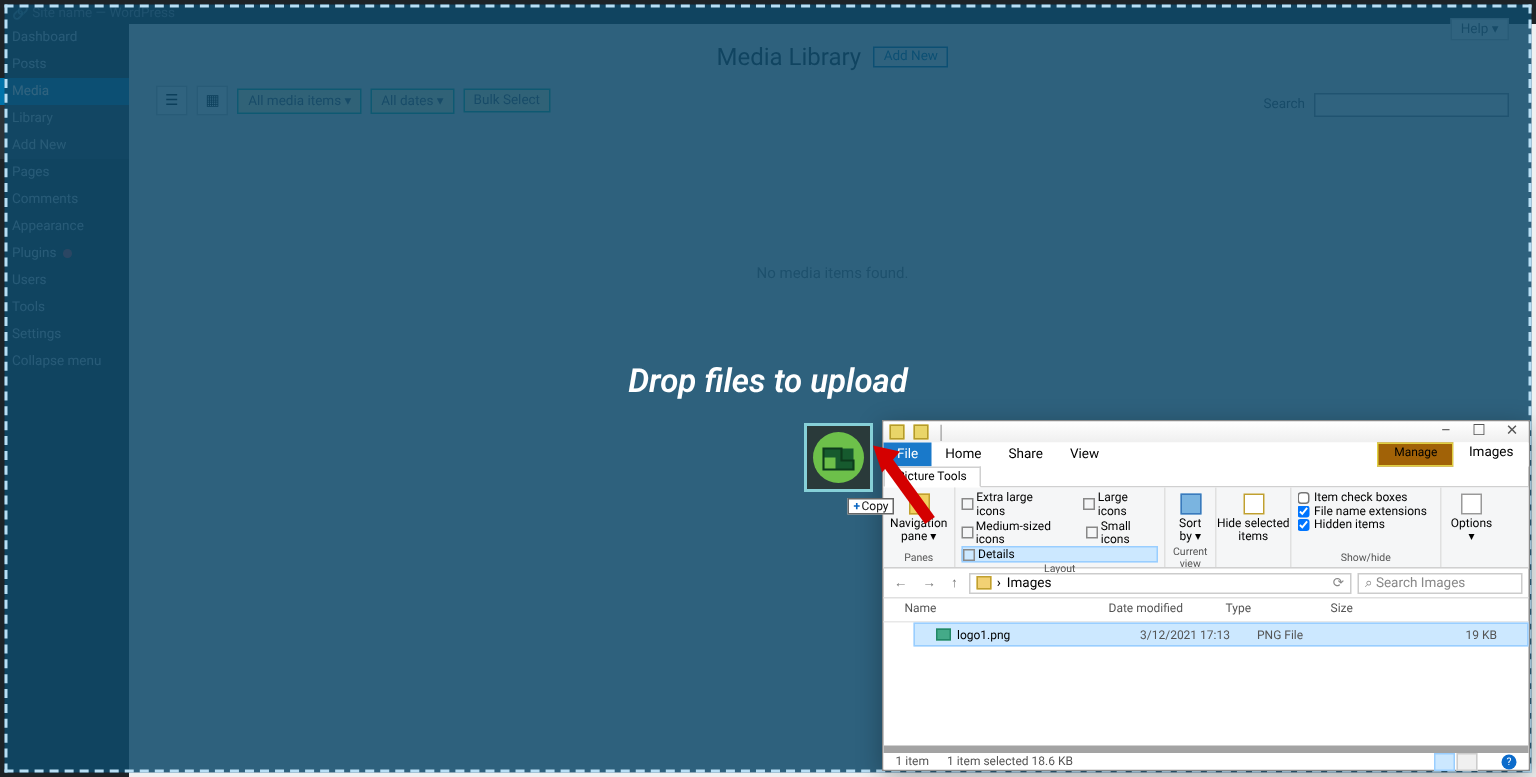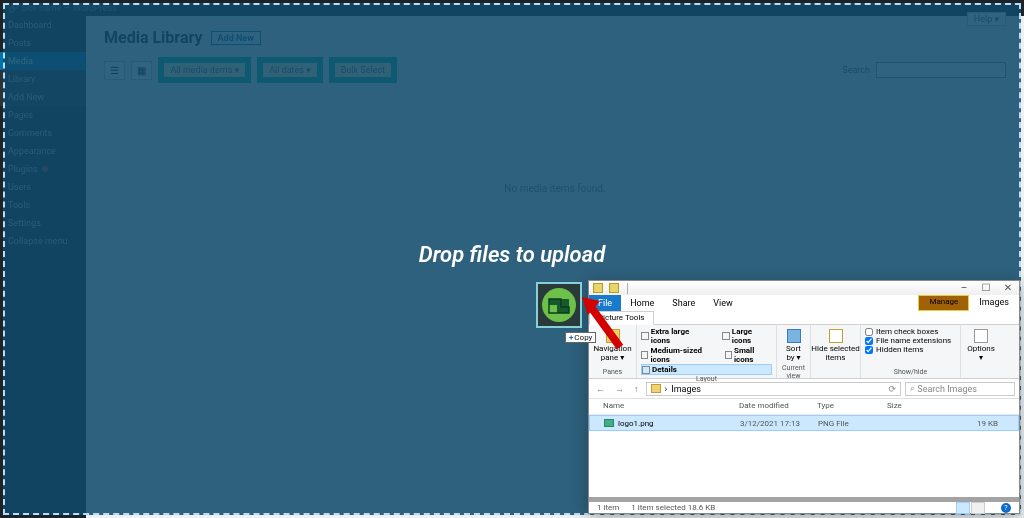--- a/index.html
+++ b/index.html
@@ -9,25 +9,25 @@
 .wp-wrap { position:absolute; inset:0; background:#f0f0f1; }
 .wp-adminbar { height:16px; background:#1d2327; color:#c3c4c7; font-size:9px; display:flex; align-items:center; padding:0 8px; }
 .wp-adminbar .site { flex:1; opacity:.6; }
 .wp-body { display:flex; height:calc(100% - 16px); }
 .wp-sidebar { width:86px; background:#1d2327; color:#c3c4c7; font-size:9px; }
 .wp-sidebar .menu-item { padding:4px 8px; display:flex; align-items:center; gap:4px; }
 .wp-sidebar .menu-item.active { background:#0073aa; color:#fff; }
 .wp-sidebar .menu-item .dot { width:6px; height:6px; border-radius:50%; background:#d63638; display:inline-block; }
 .wp-sidebar .menu-item.sub { padding-left:8px; background:#2c3338; }
 .wp-content { flex:1; padding:12px 18px; position:relative; }
-.wp-heading { font-size:16px; font-weight:700; color:#1d2327; display:flex; align-items:center; gap:8px; }
+.wp-heading { font-size:16px; font-weight:400; color:#1d2327; display:flex; align-items:center; gap:8px;justify-content:center; }
 .wp-add-new { border:1px solid #0073aa; color:#0073aa; font-size:9px; padding:1px 6px; background:#f6f7f7; }
 .wp-toolbar { margin-top:10px; display:flex; align-items:center; gap:6px; }
 .wp-view-btn { border:1px solid #c3c4c7; padding:3px 5px; background:#fff; font-size:10px; }
-.wp-filter { border:6px solid #14b8a6; padding:2px 6px; background:#fef9c3; font-size:9px; color:#50575e; }
+.wp-filter { border:1px solid #14b8a6; padding:2px 6px; background:#fef9c3; font-size:9px; color:#50575e; }
 .wp-search { position:absolute; right:18px; top:46px; display:flex; gap:6px; align-items:center; font-size:9px; color:#50575e; }
 .wp-search input { border:1px solid #8c8f94; padding:2px; width:130px; font-size:9px; }
 .wp-empty { text-align:center; margin-top:100px; color:#787878; font-size:10px; }
 .wp-help { position:absolute; right:18px; top:-4px; border:1px solid #c3c4c7; font-size:9px; padding:1px 6px; color:#50575e; background:#fff; }
 
 
 .drop-overlay { position:absolute; inset:3px; background:rgba(14,73,106,0.86); border:2px dashed #b8dff5; display:flex; align-items:center; justify-content:center; z-index:5;font-style:italic; }
 .drop-text { color:#fff; font-size:22px; font-weight:600; margin-top:-10px; }
 
 
@@ -55,21 +55,21 @@
 .explorer .subtabs { height:14px; display:flex; border-bottom:1px solid #d0d0d0; font-size:8px; }
 .explorer .subtabs span { padding:1px 8px; }
 .explorer .subtabs .pt { background:#fff; border:1px solid #d0d0d0; border-bottom:1px solid #fff; margin-bottom:-1px; }
 
 
 .ribbon { height:54px; background:#f5f6f7; border-bottom:1px solid #d0d0d0; display:flex; font-size:8px; }
 .ribbon .grp { border-right:1px solid #e0e0e0; padding:2px 4px; display:flex; flex-direction:column; }
 .ribbon .grp-title { text-align:center; color:#555; font-size:7px; margin-top:auto; }
 .ribbon .big-btn { display:flex; flex-direction:column; align-items:center; padding:2px 4px; gap:1px; }
 .ribbon .big-btn .i { width:14px; height:14px; background:#f0d060; border:1px solid #c0a030; }
-.ribbon .layout-list { display:flex; flex-direction:column; gap:1px; flex:1;font-weight:bold; }
+.ribbon .layout-list { display:flex; flex-direction:column; gap:1px; flex:1; }
 .ribbon .layout-list .row { display:flex; gap:2px; align-items:center; }
 .ribbon .layout-list .row .sq { width:8px; height:8px; border:1px solid #888; }
 .ribbon .layout-list .row.sel { background:#cce8ff; border:1px solid #99ceff; }
 .ribbon .chk-col .row { display:flex; align-items:center; gap:3px; }
 .ribbon .chk-col input { width:8px; height:8px; }
 
 
 .addr { height:20px; border-bottom:1px solid #e0e0e0; display:flex; align-items:center; padding:0 4px; gap:4px; }
 .addr .nbtn { color:#777; padding:0 3px; font-size:9px; }
 .addr .path { flex:1; border:1px solid #ccc; height:14px; display:flex; align-items:center; padding:0 4px; gap:4px; }
@@ -78,21 +78,21 @@
 
 
 .cols { height:16px; border-bottom:1px solid #e8e8e8; display:flex; padding-left:14px; font-size:8px; color:#555; }
 .cols span { padding:2px 0; }
 .col-name { width:136px; }
 .col-date { width:78px; }
 .col-type { width:70px; }
 .col-size { flex:1; text-align:left; padding-right:20px; }
 
 
-.flist { flex:1; }
+.flist { flex:1;padding-left:20px; }
 .frow { display:flex; align-items:center; height:16px; padding-left:14px; font-size:8px; }
 .frow.sel { background:#cce8ff; border:1px solid #99ceff; }
 .frow .ficon { width:10px; height:8px; margin-right:4px; position:relative; }
 .frow .ficon::before { content:""; position:absolute; inset:0; background:#4a8; border:1px solid #286; }
 .frow .fname { width:122px; }
 .frow .fdate { width:78px; color:#555; }
 .frow .ftype { width:70px; color:#555; }
 .frow .fsize { flex:1; text-align:right; padding-right:20px; color:#555; }
 
 

